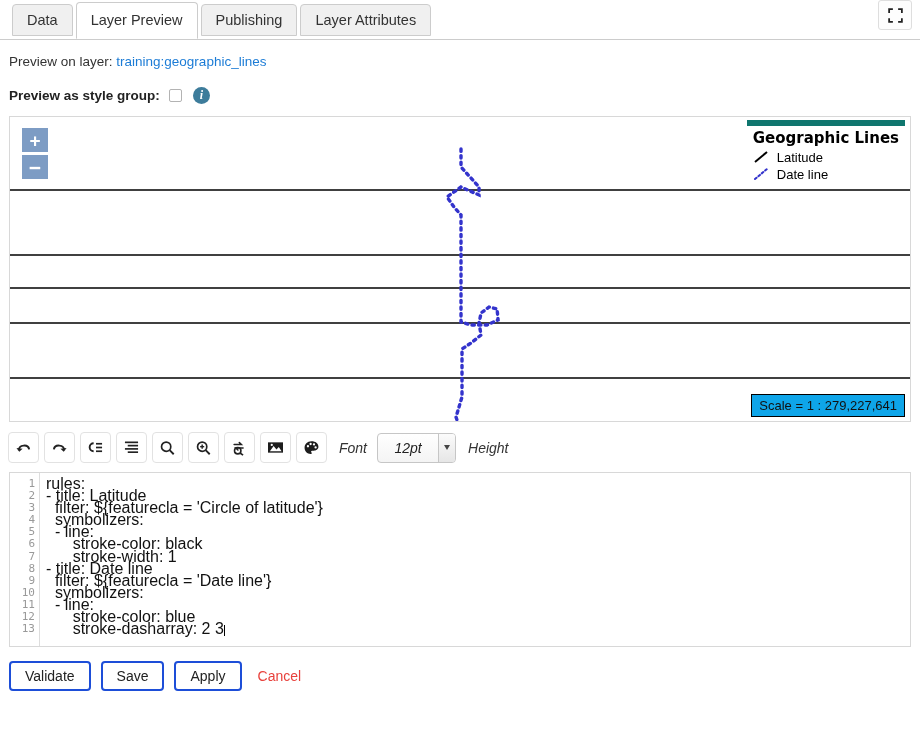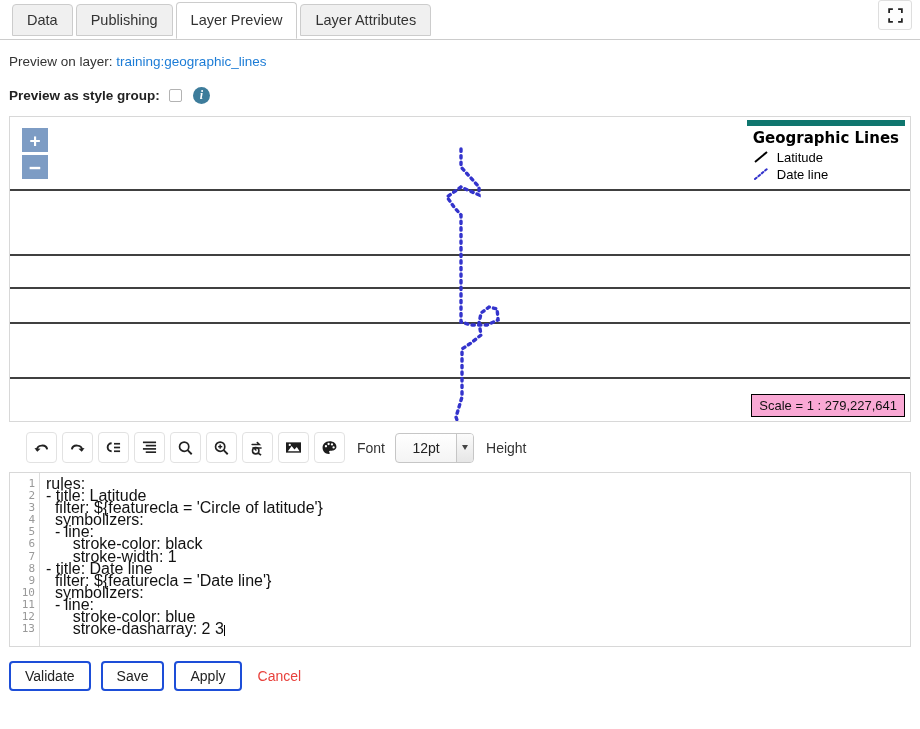--- a/index.html
+++ b/index.html
@@ -166,35 +166,36 @@
   }
   .legend-row span {
     font-size: 13px;
     color: #000000;
     white-space: nowrap;
   }
   .scale-box {
     position: absolute;
     right: 5px; bottom: 4px;
     border: 1px solid #000000;
-    background: #f9a8d4;
+    background: #0ea5e9;
     padding: 3px 7px;
     font-size: 13px;
     color: #111111;
     z-index: 5;
     white-space: nowrap;
     margin-top: 20px;
   }
 
   
   .toolbar {
     display: flex;
     align-items: center;
     gap: 5px;
-    padding: 10px 0 0 26px;
+    padding: 10px 0 0 8px;
+    font-style: italic;
   }
   .tb-btn {
     width: 31px; height: 31px;
     border: 1px solid #e2e2e2;
     border-radius: 4px;
     background: #ffffff;
     display: flex;
     align-items: center;
     justify-content: center;
     cursor: pointer;
@@ -310,22 +311,22 @@
     cursor: pointer;
     margin-left: 6px;
     text-decoration: none;
   }
 </style>
 </head>
 <body>
 
 <div class="tabs-row">
   <div class="tab">Data</div>
+  <div class="tab active">Layer Preview</div>
   <div class="tab">Publishing</div>
-  <div class="tab active">Layer Preview</div>
   <div class="tab">Layer Attributes</div>
 
   <div class="fullscreen-btn">
     <svg width="15" height="15" viewBox="0 0 16 16">
       <path d="M1.2 5.2V1.2h4" fill="none" stroke="#222" stroke-width="1.9"></path>
       <path d="M10.8 1.2h4v4" fill="none" stroke="#222" stroke-width="1.9"></path>
       <path d="M14.8 10.8v4h-4" fill="none" stroke="#222" stroke-width="1.9"></path>
       <path d="M5.2 14.8h-4v-4" fill="none" stroke="#222" stroke-width="1.9"></path>
     </svg>
   </div>

